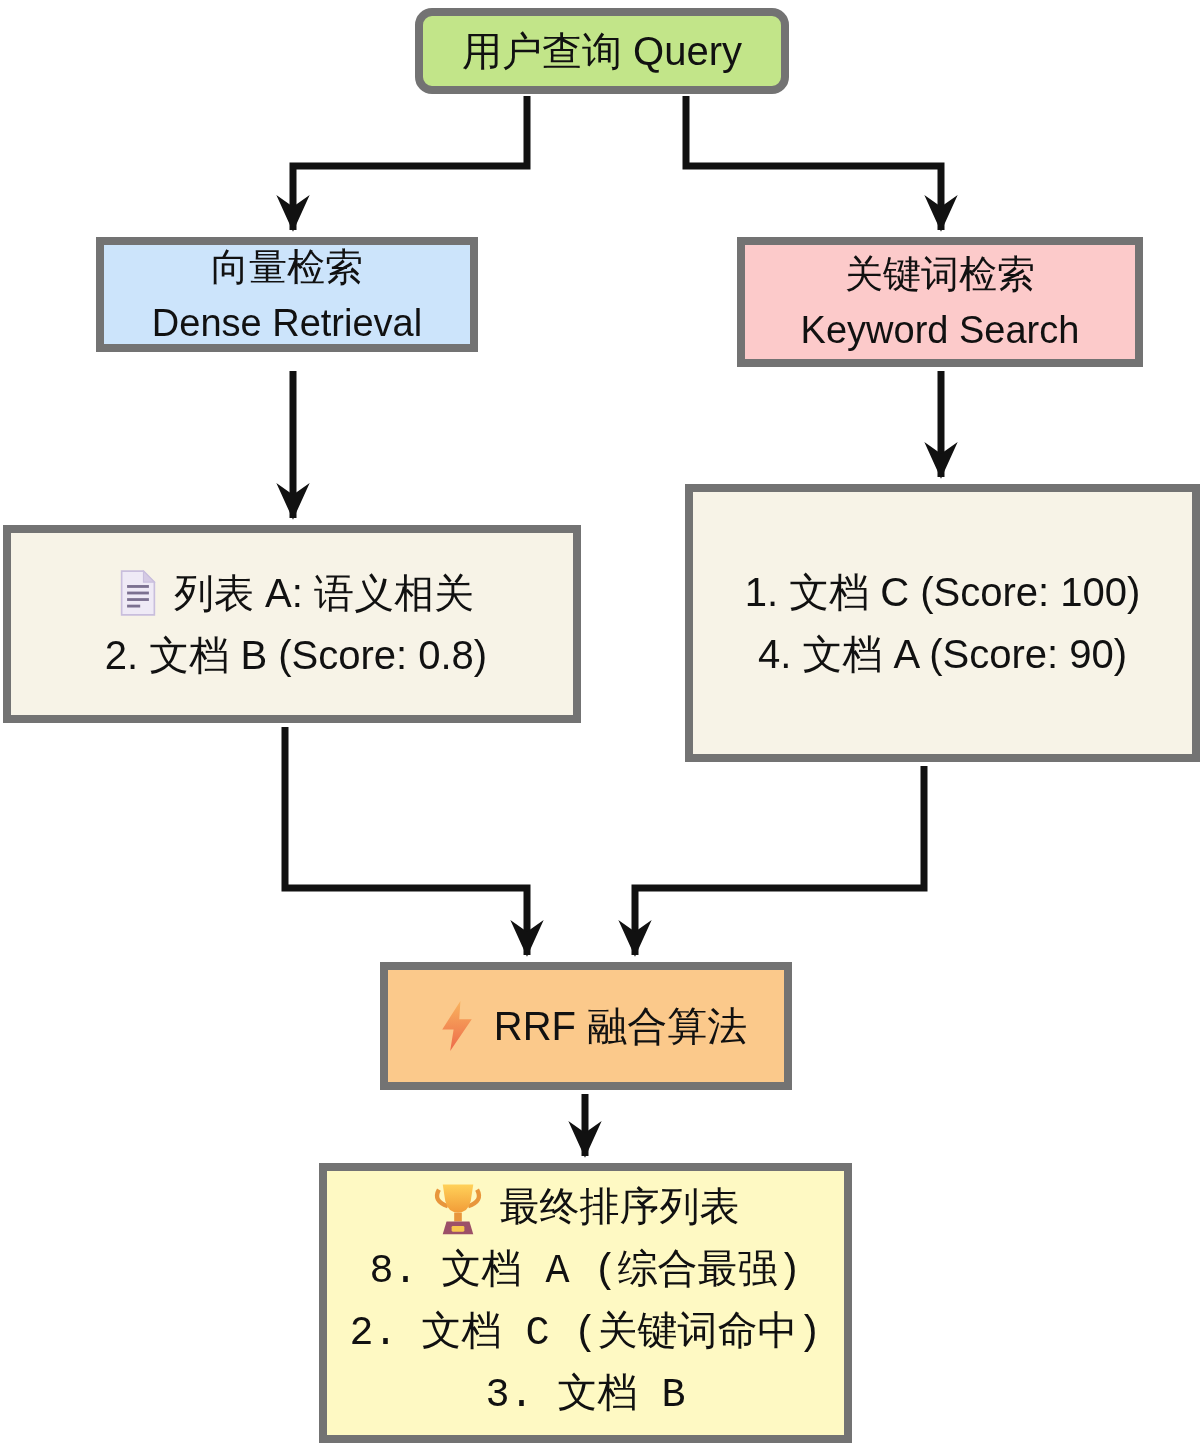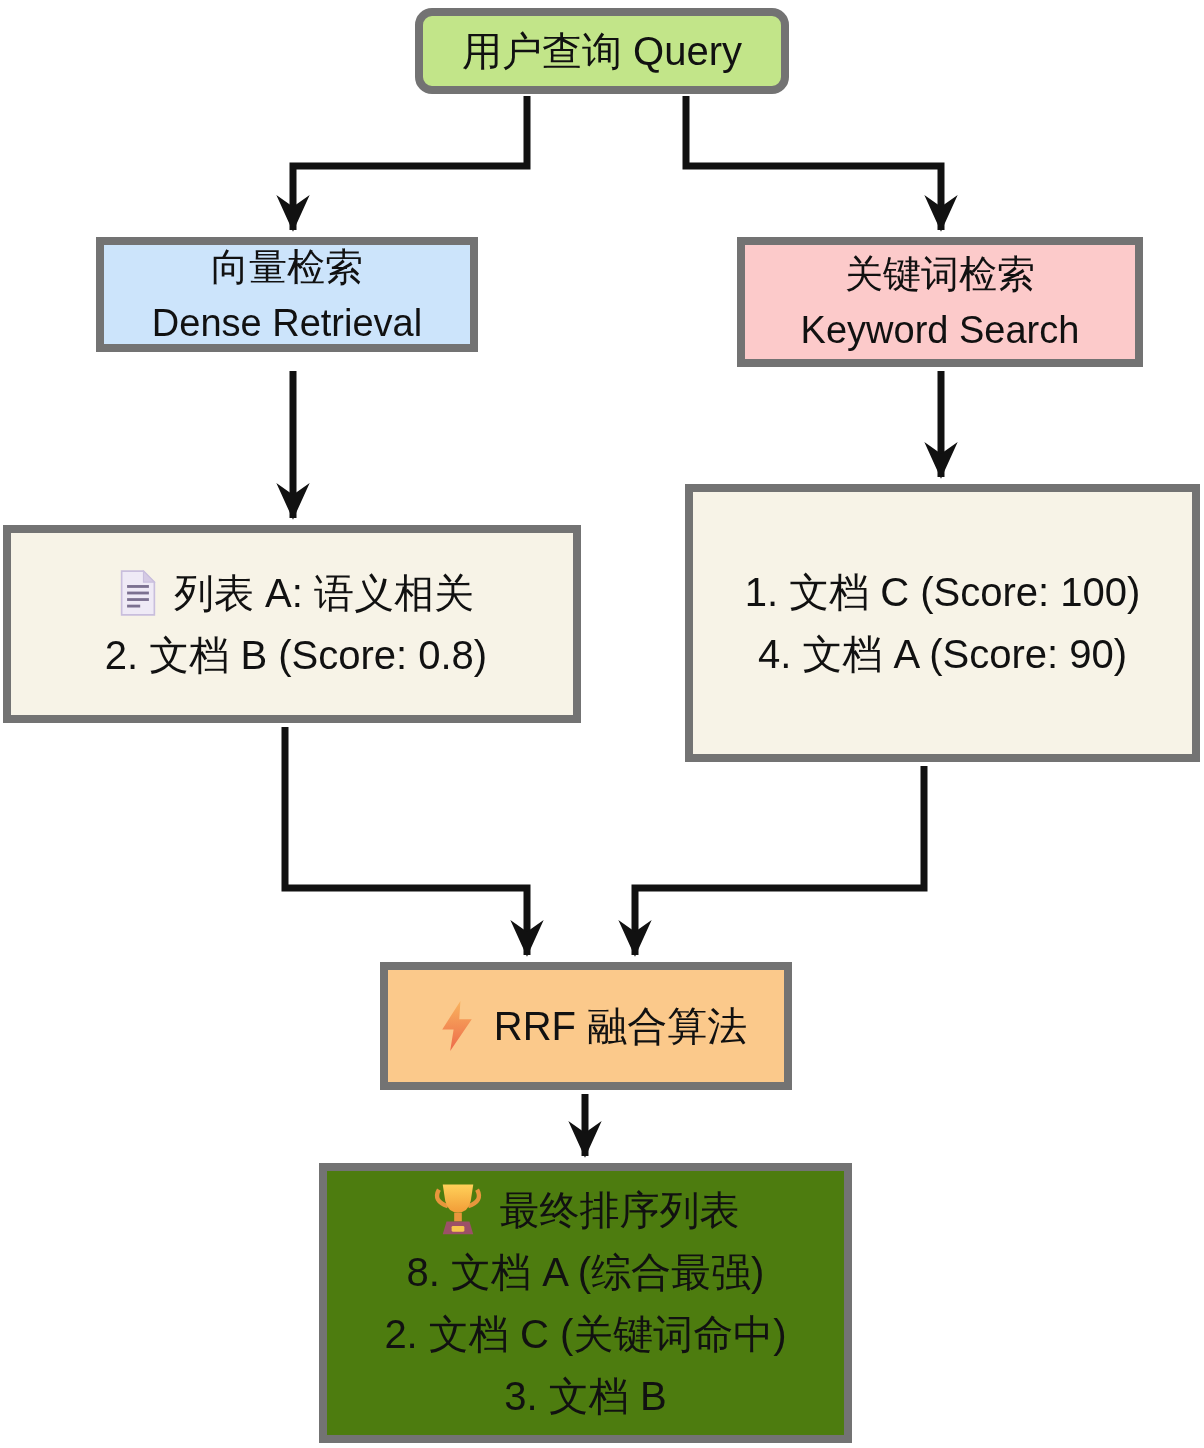--- a/index.html
+++ b/index.html
@@ -93,21 +93,21 @@
         <linearGradient id="boltGrad" x1="0" y1="0" x2="0" y2="1">
           <stop offset="0" stop-color="#f9b35e"></stop>
           <stop offset="1" stop-color="#ed6a4a"></stop>
         </linearGradient>
       </defs>
       <polygon points="19,0 3,25 13,25 10,44 29,16 18,16" fill="url(#boltGrad)"></polygon>
     </svg>
     <span>RRF 融合算法</span>
   </div>
 
-  <div class="node node-final list-box" style="background: #4d7c0f;">
+  <div class="node node-final list-box" style="background: #fef9c3; font-family: Liberation Mono, monospace;">
     <div class="title-row">
       <svg class="icon" width="52" height="56" viewBox="0 0 40 44">
         <defs>
           <linearGradient id="cupGrad" x1="0" y1="0" x2="0" y2="1">
             <stop offset="0" stop-color="#ffd159"></stop>
             <stop offset="1" stop-color="#f29c38"></stop>
           </linearGradient>
         </defs>
         <path d="M5,6 q-5,9 7,13" fill="none" stroke="#e8963c" stroke-width="3.4"></path>
         <path d="M35,6 q5,9 -7,13" fill="none" stroke="#e8963c" stroke-width="3.4"></path>

